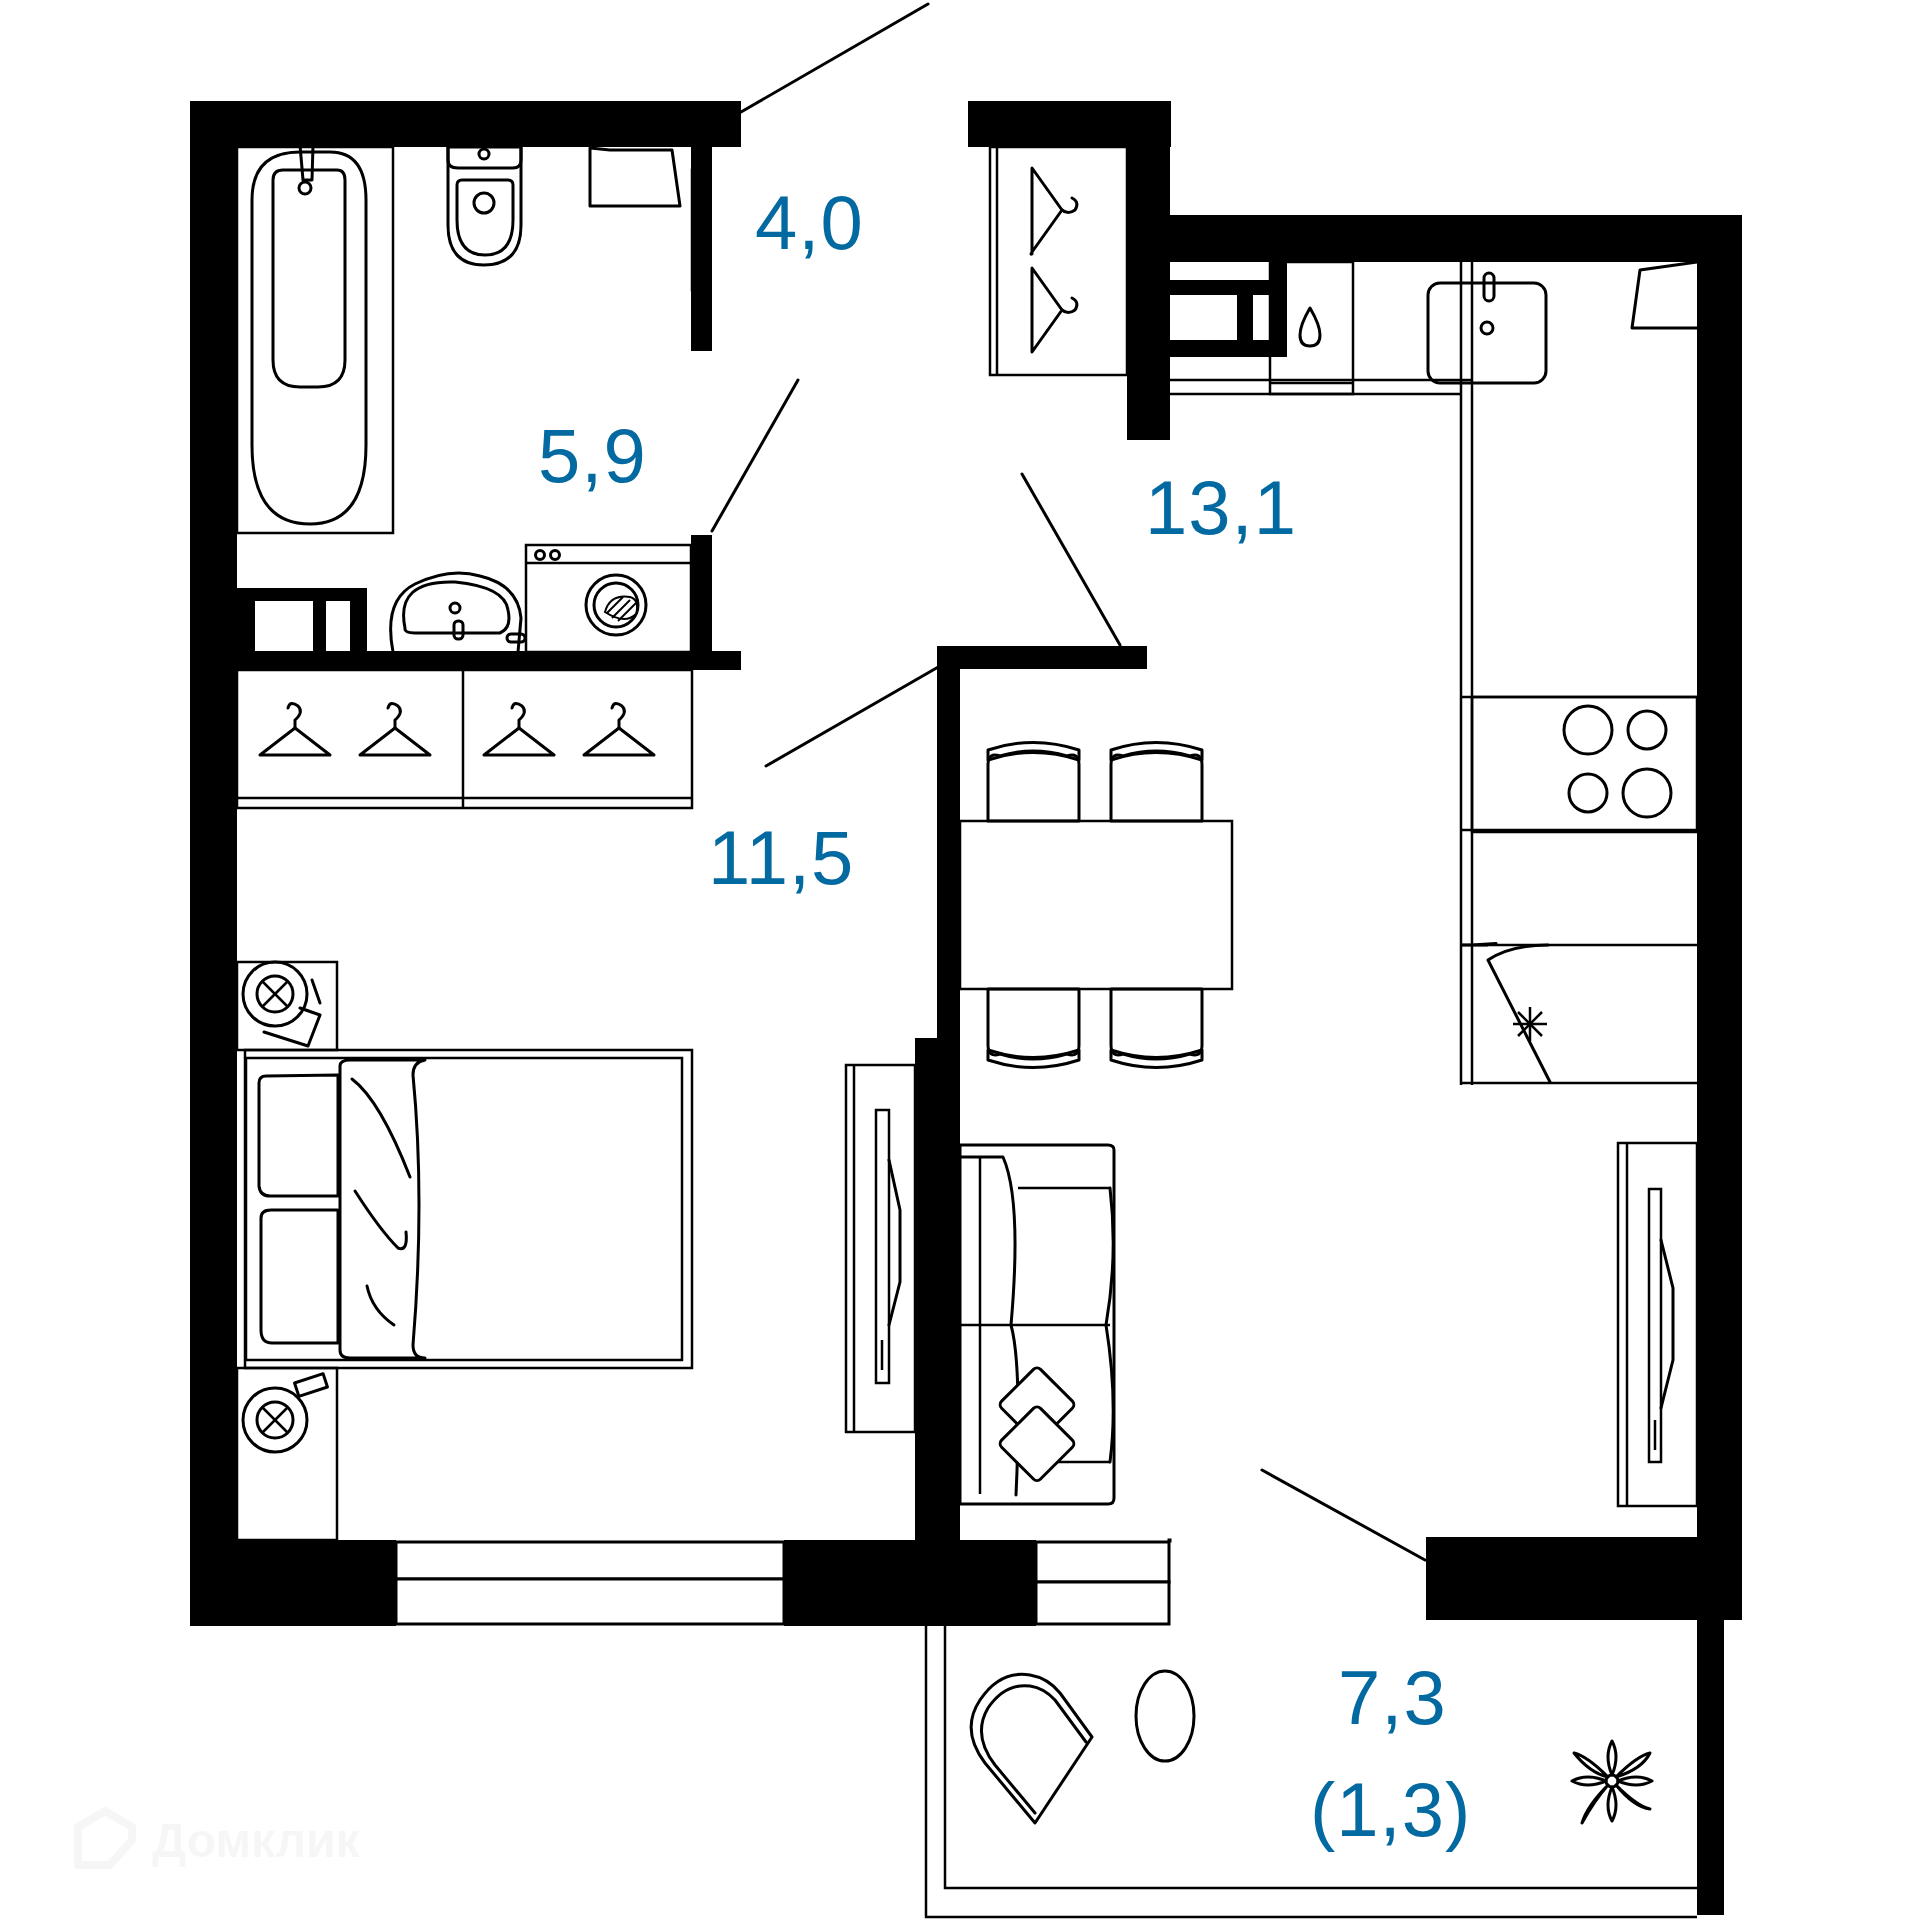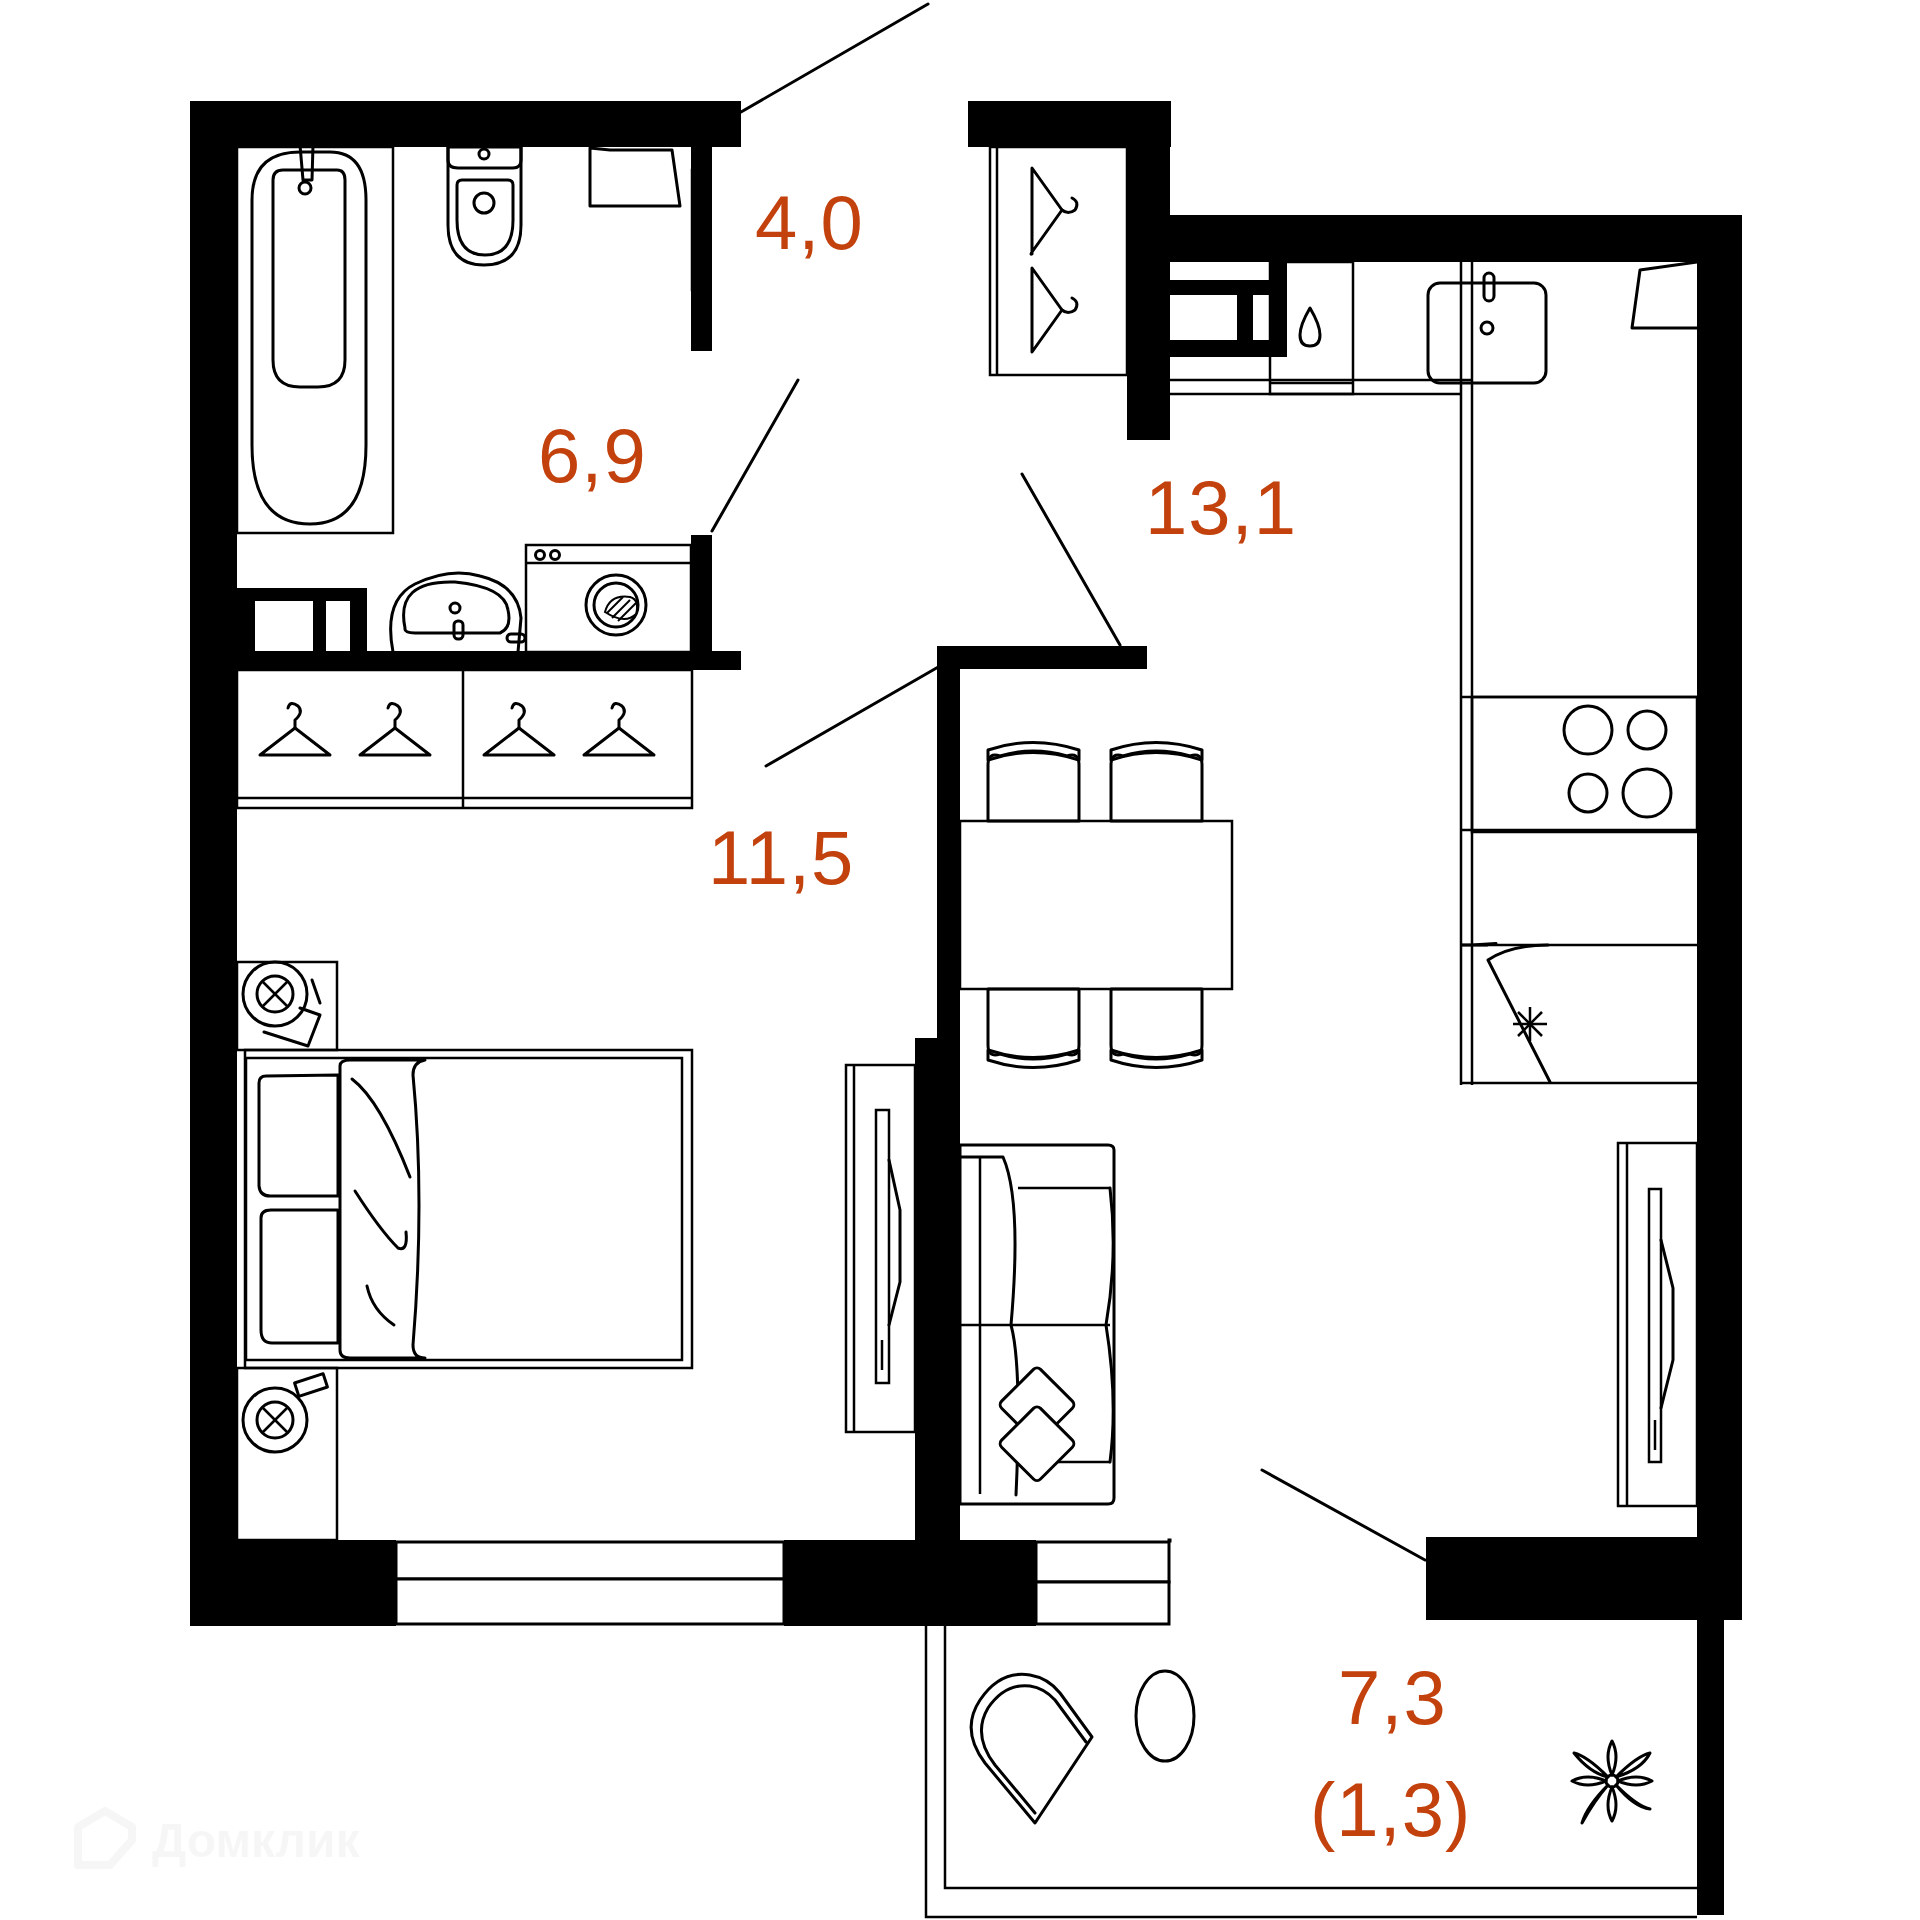--- a/index.html
+++ b/index.html
@@ -2,21 +2,21 @@
 <html><head>
 <meta charset="utf-8">
 <style>
   html, body { margin:0; padding:0; background:#ffffff; }
   body { width:1920px; height:1920px; position:relative; overflow:hidden; font-family:"Liberation Sans", sans-serif; }
   svg#plan { position:absolute; left:0; top:0; width:1920px; height:1920px; }
   .w { fill:#000; }
   .ln { fill:none; stroke:#000; stroke-width:3; stroke-linejoin:round; stroke-linecap:round; }
   .lnt { fill:none; stroke:#000; stroke-width:2.5; }
   .fw { fill:#fff; stroke:#000; stroke-width:3; }
-  .area-label { position:absolute; font-family:"Liberation Sans", sans-serif; font-size:76px; color:#c2410c; line-height:1; white-space:nowrap; letter-spacing:1px; }
+  .area-label { position:absolute; font-family:"Liberation Sans", sans-serif; font-size:76px; color:#0369a1; line-height:1; white-space:nowrap; letter-spacing:1px; }
   .watermark { position:absolute; left:70px; top:1805px; display:flex; align-items:center; gap:12px; opacity:0.08; }
   .watermark span { font-family:"Liberation Sans", sans-serif; font-weight:bold; font-size:48px; color:#999; }
 </style>
 </head>
 <body>
 
 <svg id="plan" viewBox="0 0 1920 1920" xmlns="http://www.w3.org/2000/svg">
 
   <g>
 
@@ -283,21 +283,21 @@
       <path class="ln" d="M0,6 Q8,25 0,40 Q-8,25 0,6 Z"></path>
       <path class="ln" d="M-6,0 Q-25,8 -40,0 Q-25,-8 -6,0 Z"></path>
       <path class="ln" d="M4,-4 Q25,-25 38,-28 Q30,-12 4,-4 Z"></path>
       <path class="ln" d="M4,4 Q25,25 38,28 Q22,26 4,4 Z"></path>
       <path class="ln" d="M-4,4 Q-25,25 -30,42 Q-18,20 -4,4 Z"></path>
       <path class="ln" d="M-4,-4 Q-25,-25 -38,-28 Q-22,-8 -4,-4 Z"></path>
     </g>
   </g>
 </svg>
 
-<div class="area-label" style="left:538px; top:418px;">6,9</div>
+<div class="area-label" style="left:538px; top:418px;">5,9</div>
 <div class="area-label" style="left:755px; top:185px;">4,0</div>
 <div class="area-label" style="left:708px; top:820px;">11,5</div>
 <div class="area-label" style="left:1145px; top:470px;">13,1</div>
 <div class="area-label" style="left:1338px; top:1660px;">7,3</div>
 <div class="area-label" style="left:1310px; top:1772px;">(1,3)</div>
 
 <div class="watermark">
   <svg width="70" height="70" viewBox="0 0 70 70">
     <path d="M8,60 L8,22 L35,6 L62,22 L62,35 L40,60 Z" fill="none" stroke="#999" stroke-width="8" stroke-linejoin="round"></path>
   </svg>

